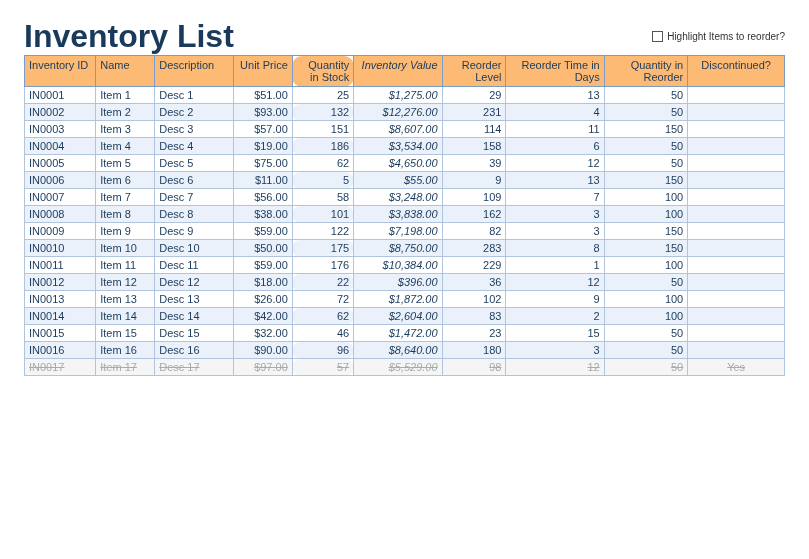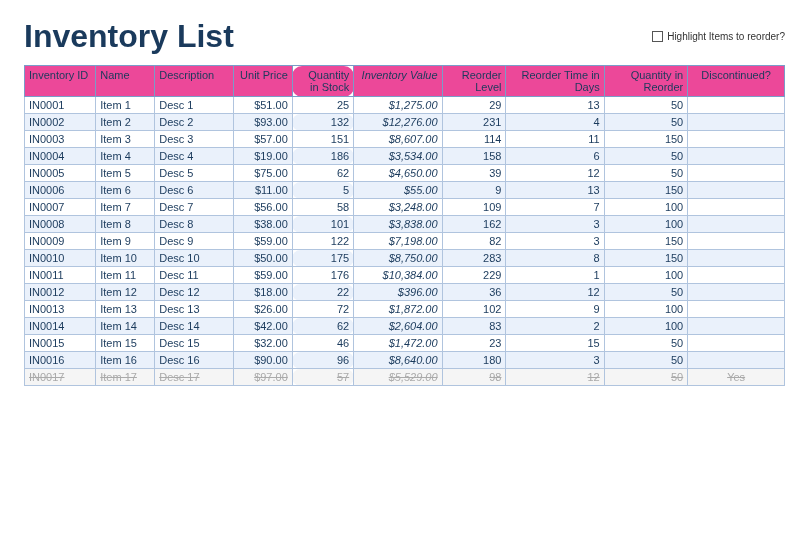--- a/index.html
+++ b/index.html
@@ -14,21 +14,20 @@
     .page {
       width: 809px;
       min-height: 559px;
       background: #fff;
       padding: 18px 24px 10px 24px;
     }
     .header-row {
       display: flex;
       align-items: center;
       justify-content: space-between;
-      margin-bottom: 10px;
     }
     .title {
       font-size: 32px;
       font-weight: bold;
       color: #1a3a5c;
     }
     .highlight-label {
       display: flex;
       align-items: center;
       font-size: 10px;
@@ -41,21 +40,21 @@
       border: 1px solid #555;
       background: #fff;
       display: inline-block;
     }
     table {
       width: 100%;
       border-collapse: collapse;
       font-size: 11px;
     }
     thead tr {
-      background: #ec4899;
+      background: #fdba74;
     }
     thead th {
       border: 1px solid #7a9cc9;
       padding: 3px 4px;
       text-align: left;
       color: #1a3a5c;
       font-weight: normal;
       vertical-align: top;
     }
     tbody tr {

